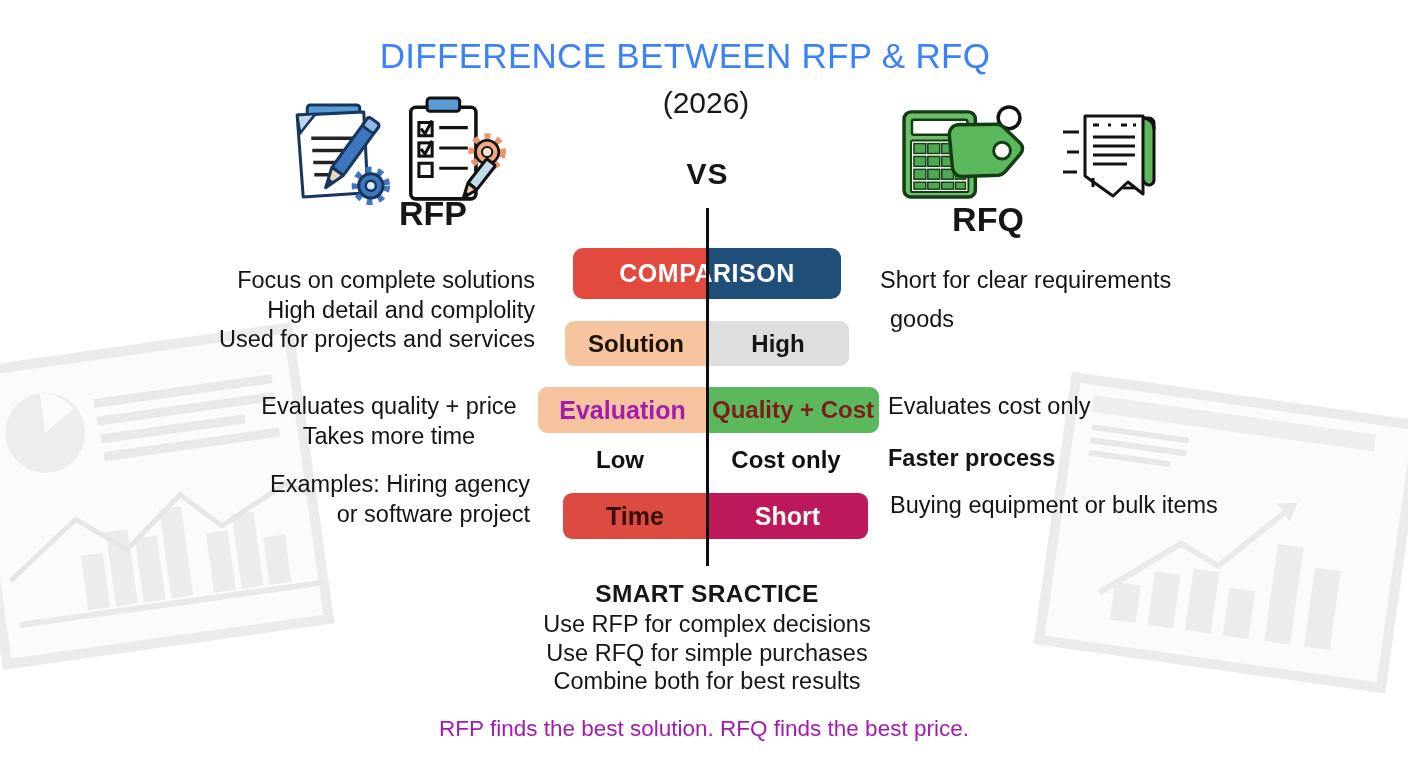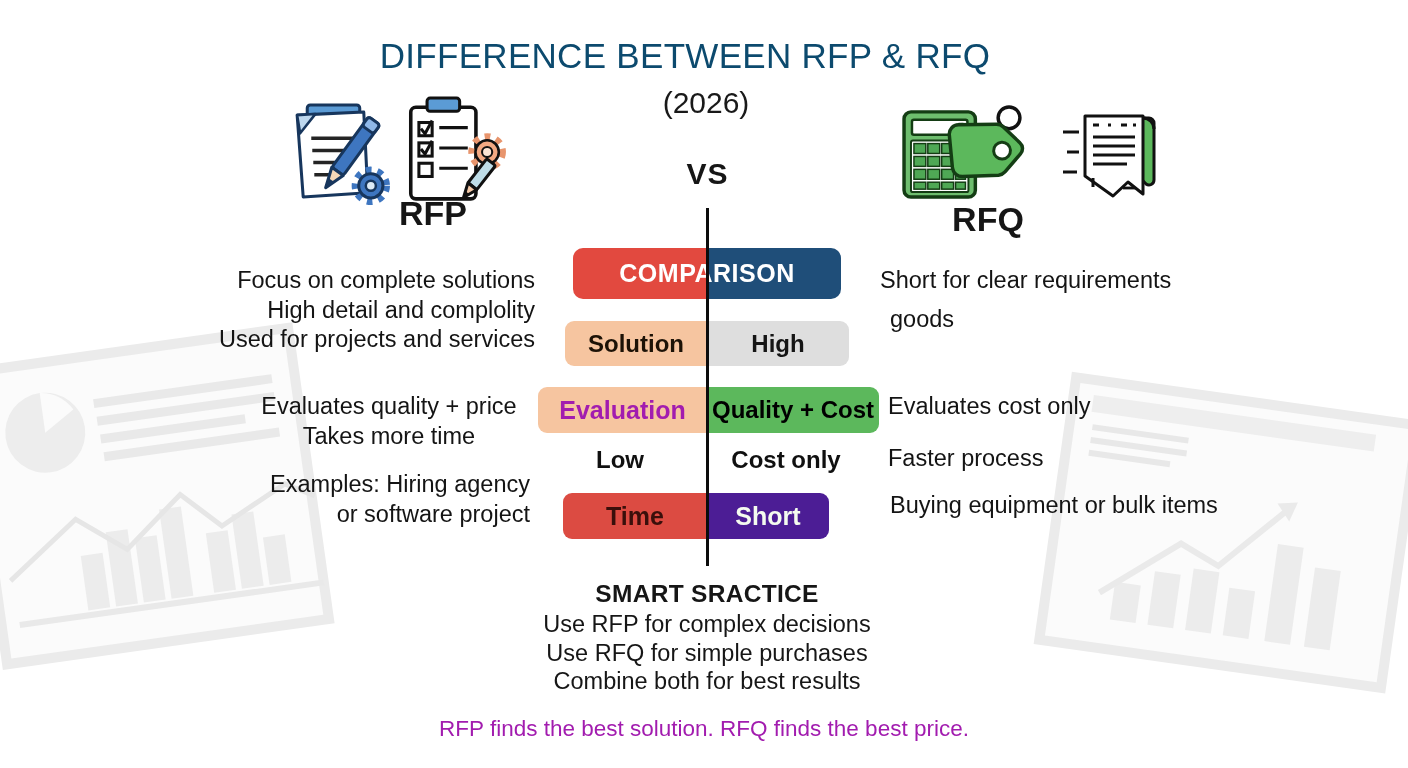--- a/index.html
+++ b/index.html
@@ -3,21 +3,21 @@
 <meta charset="utf-8">
 <style>
   html,body{margin:0;padding:0;background:#fff;}
   #canvas{position:relative;width:1408px;height:768px;background:#ffffff;overflow:hidden;
           font-family:"Liberation Sans","DejaVu Sans",sans-serif;color:#161616;}
   #canvas svg{position:absolute;overflow:visible;}
   .abs{position:absolute;}
   
   .wm{z-index:0;}
   
-  .title{left:0;top:36px;width:1370px;text-align:center;font-size:35px;letter-spacing:.3px;color:#0c4a6e;z-index:2;}
+  .title{left:0;top:36px;width:1370px;text-align:center;font-size:35px;letter-spacing:.3px;color:#3b82f6;z-index:2;}
   .subtitle{left:0;top:86px;width:1412px;text-align:center;font-size:30px;color:#191919;z-index:2;}
   
   .vs{left:650px;top:157px;width:115px;text-align:center;font-size:30px;font-weight:bold;letter-spacing:1px;z-index:3;}
   .rfp-label{left:390px;top:194px;width:86px;text-align:center;font-size:34px;font-weight:bold;z-index:3;}
   .rfq-label{left:944px;top:200px;width:88px;text-align:center;font-size:34px;font-weight:bold;z-index:3;}
   .divider{left:706px;top:208px;width:3px;height:358px;background:#0c0c0c;z-index:6;}
   
   .icon-doc{left:276px;top:102px;width:118px;height:106px;z-index:3;}
   .icon-checklist{left:398px;top:94px;width:108px;height:112px;z-index:3;}
   .icon-calc{left:898px;top:100px;width:124px;height:104px;z-index:3;}
@@ -27,34 +27,34 @@
   .cmp-half{position:absolute;top:0;height:100%;width:50%;}
   .cmp-half.redh{left:0;background:#E2493F;}
   .cmp-half.blueh{left:50%;background:#1F4E79;}
   .cmp-label{position:absolute;inset:0;display:flex;align-items:center;justify-content:center;
              color:#fff;font-size:25px;font-weight:bold;letter-spacing:.5px;}
   
   .pill{display:flex;align-items:center;justify-content:center;font-weight:bold;font-size:24px;z-index:4;}
   .r1l{left:565px;top:321px;width:142px;height:45px;background:#F6C5A0;border-radius:9px 0 0 9px;color:#1d1206;}
   .r1r{left:707px;top:321px;width:142px;height:45px;background:#DEDEDE;border-radius:0 9px 9px 0;color:#151515;}
   .r2l{left:538px;top:387px;width:169px;height:46px;background:#F6C5A0;border-radius:9px 0 0 9px;color:#a21caf;font-size:25px;}
-  .r2r{left:707px;top:387px;width:172px;height:46px;background:#5CB85C;border-radius:0 9px 9px 0;color:#000000;}
+  .r2r{left:707px;top:387px;width:172px;height:46px;background:#5CB85C;border-radius:0 9px 9px 0;color:#7f1d1d;}
   .r3l{left:560px;top:444px;width:120px;height:32px;color:#101010;}
   .r3r{left:720px;top:444px;width:132px;height:32px;color:#101010;}
   .r4l{left:563px;top:493px;width:144px;height:46px;background:#DC4B42;border-radius:9px 0 0 9px;color:#3a0f0b;font-size:25px;}
-  .r4r{left:707px;top:493px;width:122px;height:46px;background:#4c1d95;border-radius:0 9px 9px 0;color:#f4fbef;font-size:25px;}
+  .r4r{left:707px;top:493px;width:161px;height:46px;background:#be185d;border-radius:0 9px 9px 0;color:#f4fbef;font-size:25px;}
   
   .sidetext{font-size:23.5px;line-height:29.6px;color:#141414;z-index:3;}
   .rfp-top{left:150px;top:266px;width:385px;text-align:right;}
   .rfp-mid{left:224px;top:392px;width:330px;text-align:center;}
   .rfp-ex{left:200px;top:470px;width:330px;text-align:right;}
   .rfq-top{left:880px;top:266px;width:430px;text-align:left;}
   .rfq-top .goods{margin-top:9px;padding-left:10px;}
   .rfq-mid{left:888px;top:392px;width:420px;}
-  .rfq-proc{left:888px;top:444px;width:420px;}
+  .rfq-proc{left:888px;top:444px;width:420px;font-weight:bold;}
   .rfq-ex{left:890px;top:491px;width:460px;}
   
   .smart-h{left:0;top:580px;width:1414px;text-align:center;font-size:24.5px;font-weight:bold;letter-spacing:.3px;z-index:3;}
   .smart-lines{left:0;top:610px;width:1414px;text-align:center;font-size:23.5px;line-height:28.6px;z-index:3;}
   .footer{left:0;top:716px;width:1408px;text-align:center;font-size:22.5px;color:#a21caf;z-index:3;}
 </style>
 </head>
 <body>
 
 <div id="canvas">

